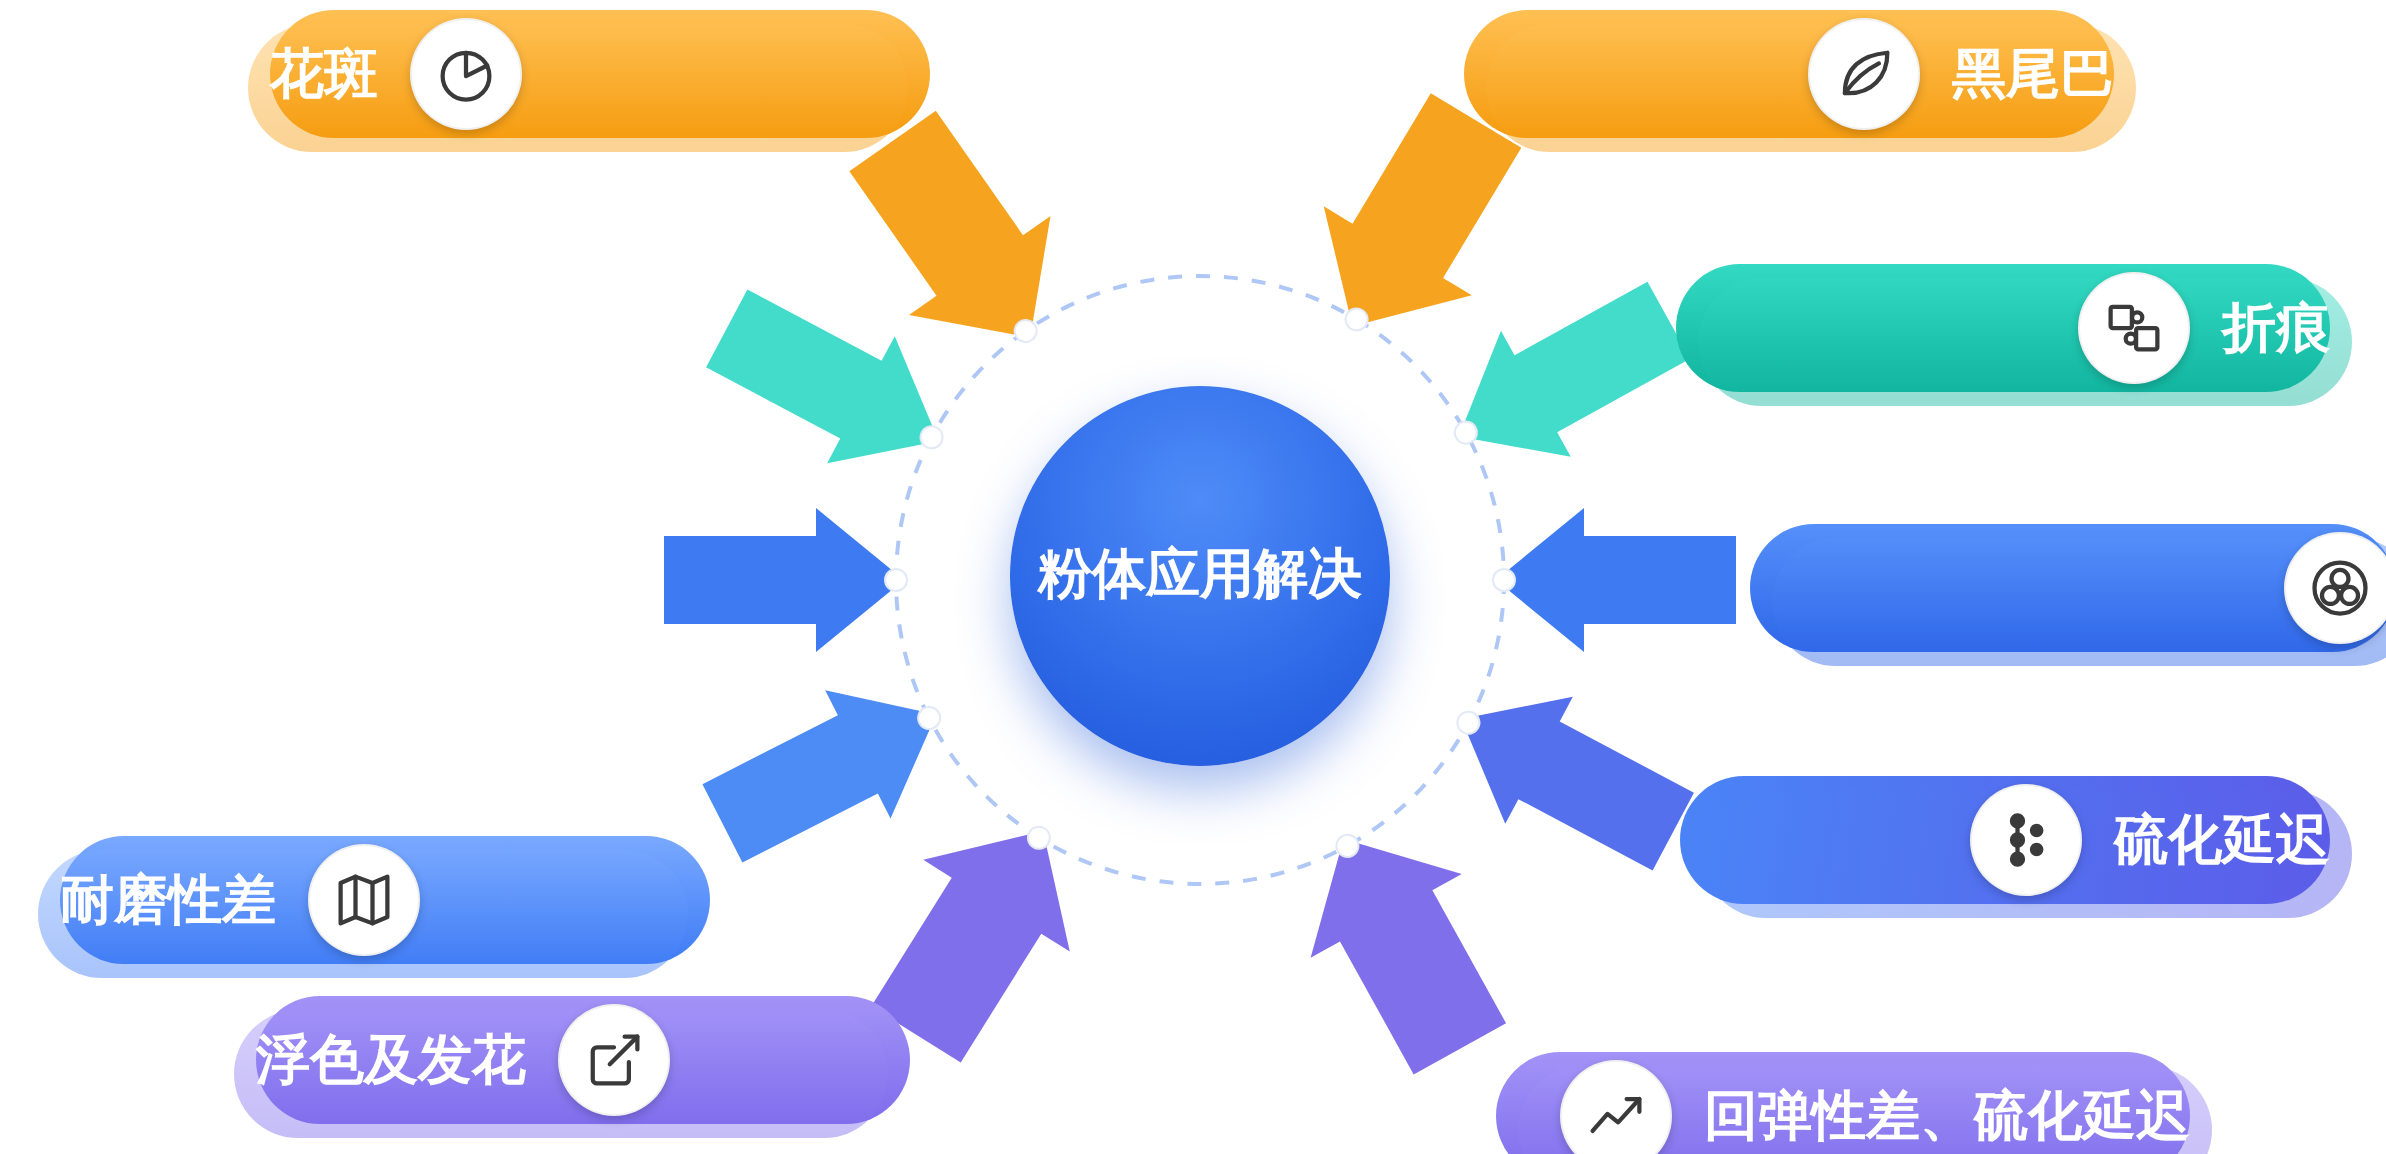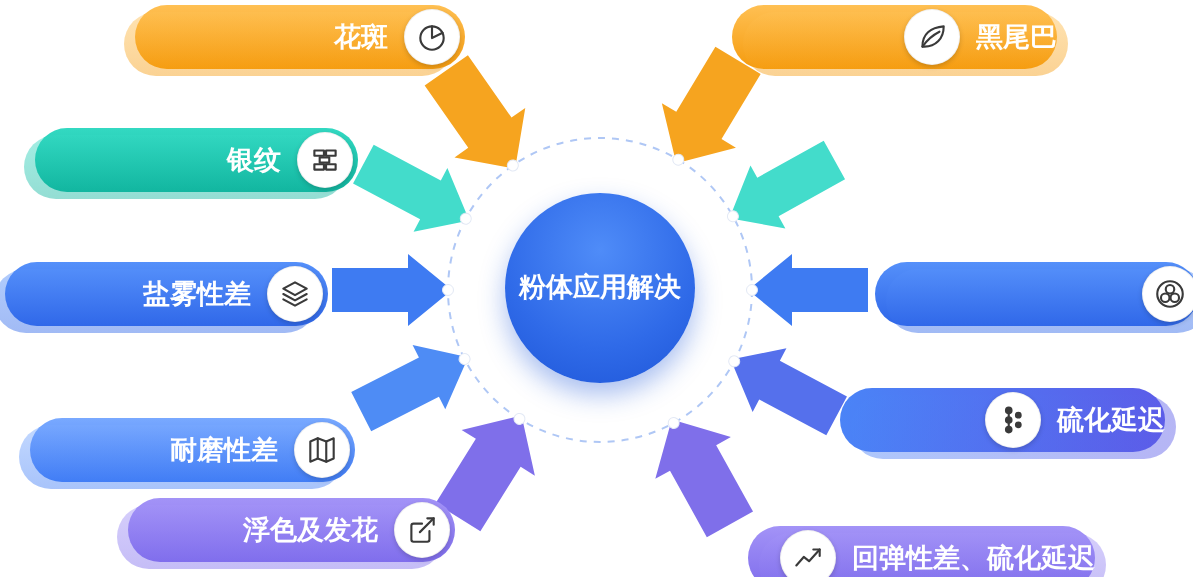--- a/index.html
+++ b/index.html
@@ -19,21 +19,21 @@
   }
   
   .pill{
     position:absolute;height:64px;border-radius:34px;display:flex;align-items:center;gap:16px;
     color:#fff;font-weight:bold;font-size:27px;z-index:3;white-space:nowrap;
   }
   .pill::before{
     content:"";position:absolute;inset:0;border-radius:inherit;background:inherit;
     opacity:.45;z-index:-1;
   }
-  .pill.left{justify-content:flex-end;padding-right:5px;}
+  .pill.left{padding-right:5px;}
   .pill.right{justify-content:flex-end;padding-left:5px;}
   .pill.left::before{transform:translate(-11px,7px);}
   .pill.right::before{transform:translate(11px,7px);}
   .badge{
     width:56px;height:56px;border-radius:50%;background:#fff;flex:0 0 auto;
     display:flex;align-items:center;justify-content:center;
     box-shadow:inset 0 0 0 1px rgba(0,0,0,.06), 0 2px 5px rgba(0,0,0,.18);
   }
   .badge svg{stroke:#3a3a3a;stroke-width:2;fill:none;stroke-linecap:round;stroke-linejoin:round;}
   .p0{left:135px;top:5px;  width:325px;background:linear-gradient(180deg,#FFC053,#F59B0E);}
@@ -114,44 +114,33 @@
   <div class="pill right p1">
     <span class="badge">
       <svg width="34" height="34" viewBox="0 0 32 32">
         <path d="M7 25 C7 13 15 7 27 6 C27 18 19 25 9 25 Z"></path>
           <path d="M7 25 C12 18 17 14 23 11"></path>
       </svg>
     </span>
     <span>黑尾巴</span>
   </div>
 
-  <div class="pill left p2">
-    <span>银纹</span>
+
+  <div class="pill right p3">
     <span class="badge">
       <svg width="34" height="34" viewBox="0 0 32 32">
-        <rect x="6" y="7" width="9" height="5"></rect>
-          <rect x="17" y="7" width="9" height="5"></rect>
-        <rect x="11" y="13.5" width="9" height="5"></rect>
-        <rect x="6" y="20" width="9" height="5"></rect>
-          <rect x="17" y="20" width="9" height="5"></rect>
+        <rect x="5" y="6" width="10" height="10" rx="1"></rect>
+          <rect x="17" y="16" width="10" height="10" rx="1"></rect>
+        <circle cx="17.5" cy="11" r="2.4"></circle>
+          <circle cx="14.5" cy="21" r="2.4"></circle>
       </svg>
     </span>
+    <span>折痕</span>
   </div>
 
-
-  <div class="pill left p4">
-    <span>盐雾性差</span>
-    <span class="badge">
-      <svg width="34" height="34" viewBox="0 0 32 32">
-        <path d="M16 5 L27 11 L16 17 L5 11 Z"></path>
-          <path d="M5 16 L16 22 L27 16"></path>
-          <path d="M5 21 L16 27 L27 21"></path>
-      </svg>
-    </span>
-  </div>
 
   <div class="pill right p5">
     <span class="badge">
       <svg width="34" height="34" viewBox="0 0 32 32">
         <circle cx="16" cy="16" r="12"></circle>
           <circle cx="16" cy="11.5" r="4"></circle>
         <circle cx="11.5" cy="19.5" r="4"></circle>
           <circle cx="20.5" cy="19.5" r="4"></circle>
       </svg>
     </span>

